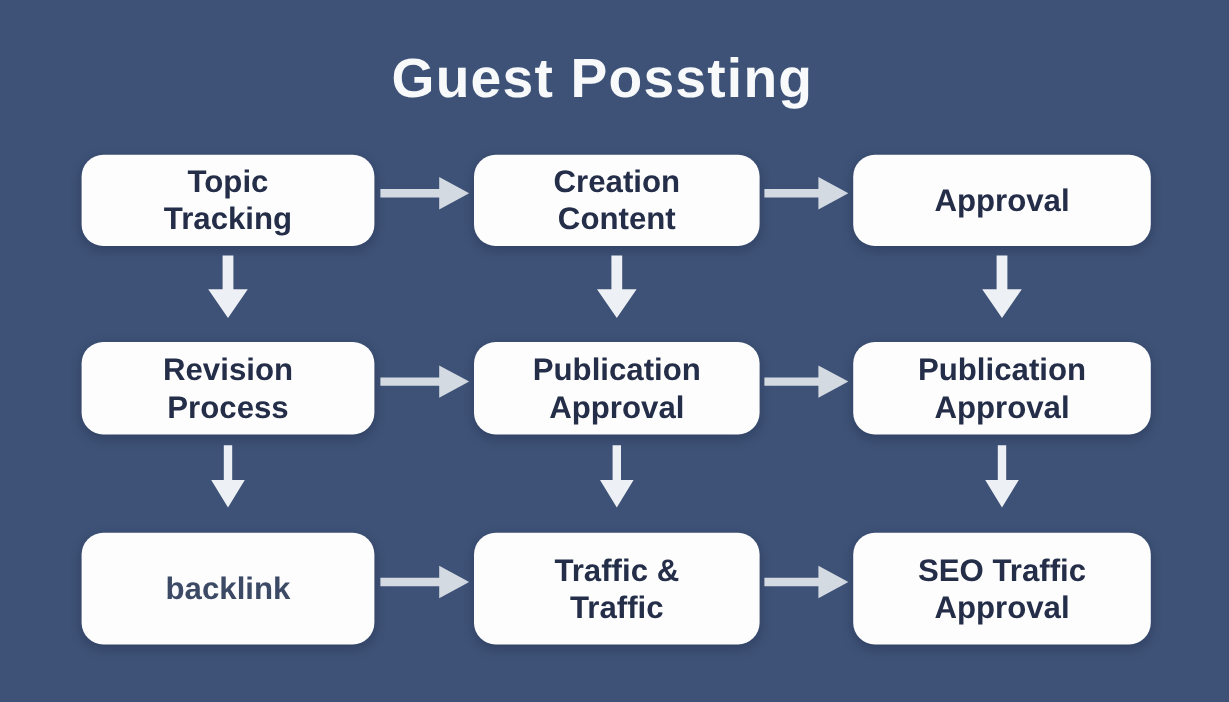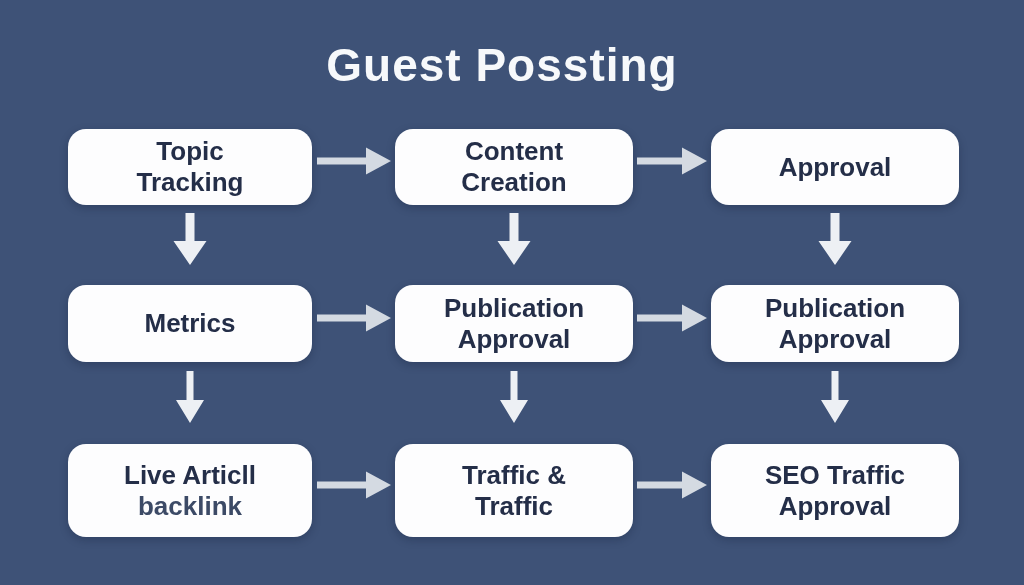--- a/index.html
+++ b/index.html
@@ -76,22 +76,22 @@
   <div class="box">
     <span>Topic</span>
     <span>Tracking</span>
   </div>
   <div class="arrow-cell">
     <svg class="h-arrow" width="78" height="34" viewBox="0 0 78 34" aria-hidden="true">
       <path fill="currentColor" d="M2 13.5 h49 v-10 l25 13.5 -25 13.5 v-10 h-49 z"></path>
     </svg>
   </div>
   <div class="box">
+    <span>Creation</span>
     <span>Content</span>
-    <span>Creation</span>
   </div>
   <div class="arrow-cell">
     <svg class="h-arrow" width="74" height="34" viewBox="0 0 74 34" aria-hidden="true">
       <path fill="currentColor" d="M2 13.5 h45 v-10 l25 13.5 -25 13.5 v-10 h-45 z"></path>
     </svg>
   </div>
   <div class="box">
     <span>Approval</span>
   </div>
 
@@ -107,21 +107,22 @@
     </svg>
   </div>
   <div class="spacer"></div>
   <div class="arrow-cell">
     <svg class="v-arrow" width="40" height="56" viewBox="0 0 40 56" aria-hidden="true">
       <path fill="currentColor" d="M15.5 2 h9 v28 h12 L20 54 3.5 30 h12 z"></path>
     </svg>
   </div>
 
   <div class="box">
-    <span>Metrics</span>
+    <span>Revision</span>
+    <span>Process</span>
   </div>
   <div class="arrow-cell">
     <svg class="h-arrow" width="78" height="34" viewBox="0 0 78 34" aria-hidden="true">
       <path fill="currentColor" d="M2 13.5 h49 v-10 l25 13.5 -25 13.5 v-10 h-49 z"></path>
     </svg>
   </div>
   <div class="box">
     <span>Publication</span>
     <span>Approval</span>
   </div>
@@ -147,21 +148,20 @@
     </svg>
   </div>
   <div class="spacer"></div>
   <div class="arrow-cell">
     <svg class="v-arrow" width="40" height="56" viewBox="0 0 40 56" aria-hidden="true">
       <path fill="currentColor" d="M16.5 2 h7 v29 h10.5 L20 54 6 31 h10.5 z"></path>
     </svg>
   </div>
 
   <div class="box">
-    <span>Live Articll</span>
     <span class="secondary">backlink</span>
   </div>
   <div class="arrow-cell">
     <svg class="h-arrow" width="78" height="34" viewBox="0 0 78 34" aria-hidden="true">
       <path fill="currentColor" d="M2 13.5 h49 v-10 l25 13.5 -25 13.5 v-10 h-49 z"></path>
     </svg>
   </div>
   <div class="box">
     <span>Traffic &amp;</span>
     <span>Traffic</span>

